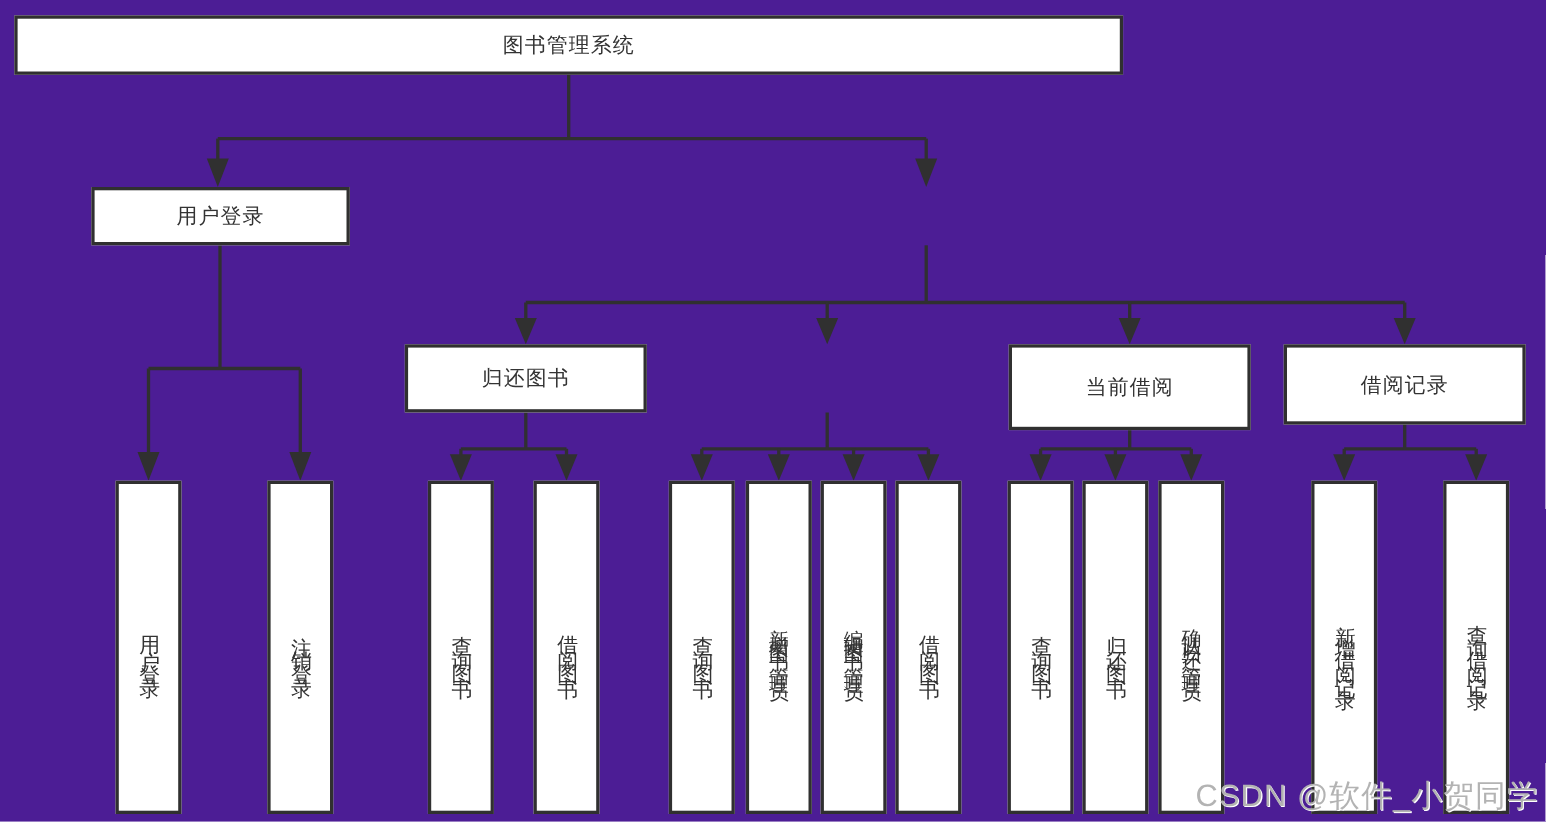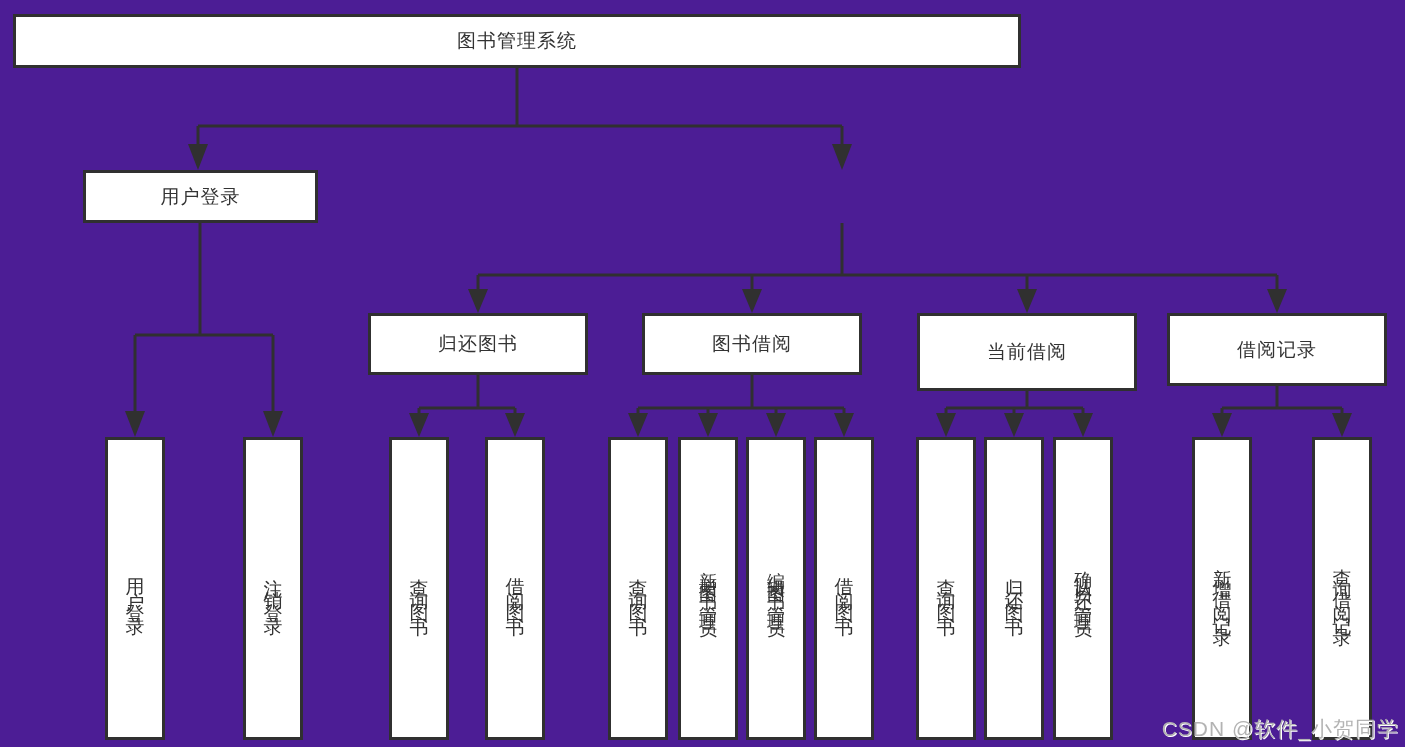--- a/index.html
+++ b/index.html
@@ -35,21 +35,21 @@
     font-size:19px;color:#333333;
     letter-spacing:13px;
     z-index:2;
     text-align:center;
   }
   .vbox.long{letter-spacing:7px;font-size:18px;}
   .vbox.v6{letter-spacing:12px;}
   .watermark{
     position:absolute;
     right:6px;bottom:4px;
-    font-size:21px;
+    font-size:28px;
     color:#b3b3b3;
     text-shadow:1px 1px 0 #ffffff;
     z-index:3;
     letter-spacing:1px;
   }
 </style>
 </head>
 <body>
 
 <div id="stage">
@@ -122,21 +122,20 @@
       <polygon points="1212,413 1232,413 1222,437"></polygon>
       <polygon points="1332,413 1352,413 1342,437"></polygon>
     </g>
   </svg>
 
   <div class="hbox" style="left:13px;top:14px;width:1008px;height:54px">图书管理系统</div>
 
   <div class="hbox" style="left:83px;top:170px;width:235px;height:53px">用户登录</div>
 
   <div class="hbox" style="left:368px;top:313px;width:220px;height:62px">归还图书</div>
-  <div class="hbox" style="left:642px;top:313px;width:220px;height:62px">图书借阅</div>
   <div class="hbox" style="left:917px;top:313px;width:220px;height:78px">当前借阅</div>
   <div class="hbox" style="left:1167px;top:313px;width:220px;height:73px">借阅记录</div>
 
   <div class="vbox" style="left:105px">用户登录</div>
   <div class="vbox" style="left:243px">注销登录</div>
 
   <div class="vbox" style="left:389px">查询图书</div>
   <div class="vbox" style="left:485px">借阅图书</div>
 
   <div class="vbox" style="left:608px">查询图书</div>

